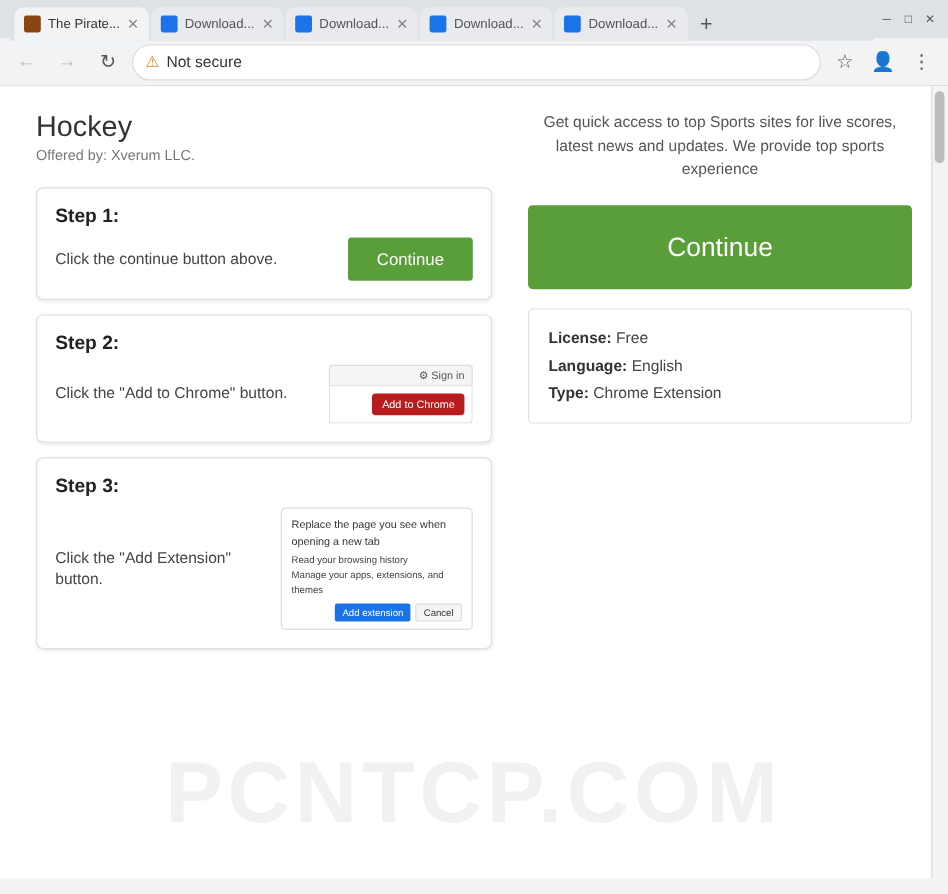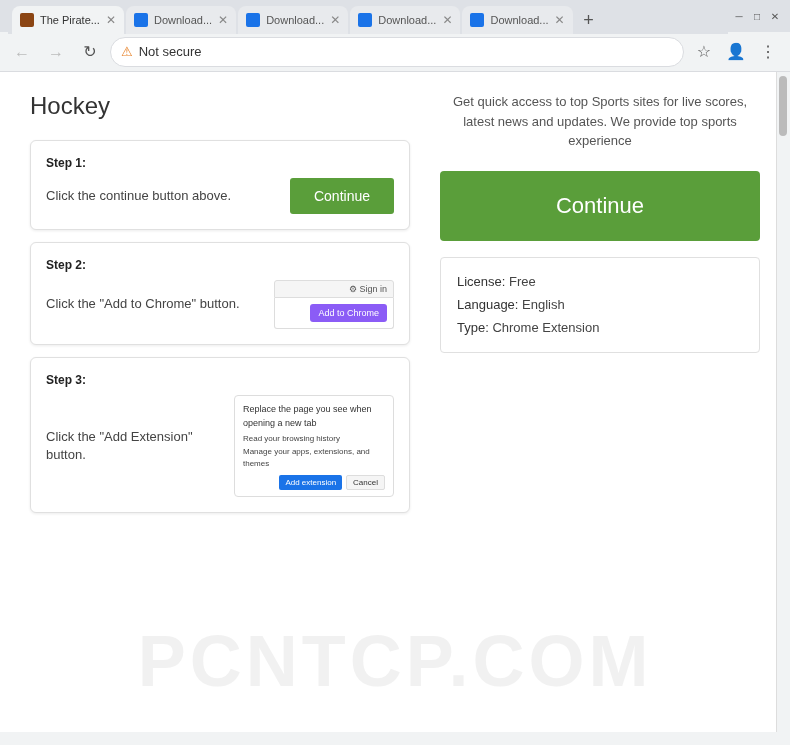--- a/index.html
+++ b/index.html
@@ -210,21 +210,21 @@
 
     .step-card {
       background: white;
       border: 1px solid #e0e0e0;
       border-radius: 6px;
       padding: 15px;
       margin-bottom: 12px;
       box-shadow: 0 1px 3px rgba(0,0,0,0.08);
     }
     .step-title {
-      font-size: 12px;
+      font-size: 16px;
       font-weight: bold;
       margin-bottom: 8px;
       color: #222;
     }
     .step-body {
       display: flex;
       align-items: center;
       gap: 15px;
     }
     .step-text {
@@ -266,21 +266,21 @@
     .step2-chrome-body {
       background: white;
       border: 1px solid #ddd;
       border-top: none;
       border-radius: 0 0 3px 3px;
       padding: 6px;
       display: flex;
       justify-content: flex-end;
     }
     .add-to-chrome-btn {
-      background: #8b5cf6;
+      background: #b91c1c;
       color: white;
       border: none;
       border-radius: 3px;
       padding: 4px 8px;
       font-size: 9px;
       cursor: pointer;
     }
 
     .step3-preview {
       flex-shrink: 0;
@@ -365,21 +365,21 @@
       border-radius: 4px;
       padding: 12px 16px;
       background: white;
     }
     .info-row {
       font-size: 13px;
       color: #444;
       line-height: 1.8;
     }
     .info-label {
-      font-weight: normal;
+      font-weight: bold;
       color: #333;
     }
 
     .browser-wrapper {
       position: relative;
       width: 790px;
     }
     .content-area {
       background: white;
       overflow: hidden;
@@ -456,20 +456,21 @@
     <div class="page-content" style="flex:1; position:relative;">
 
       <div class="watermark">PCNTCP.COM</div>
 
       <div class="page-inner">
 
         <div class="left-side">
 
           <div class="extension-header">
             <div class="extension-name">Hockey</div>
+            <div class="extension-offered">Offered by: Xverum LLC.</div>
           </div>
 
           <div class="step-card">
             <div class="step-title">Step 1:</div>
             <div class="step-body">
               <div class="step-text">Click the continue button above.</div>
               <div class="step-action">
                 <button class="continue-btn-green">Continue</button>
               </div>
             </div>

